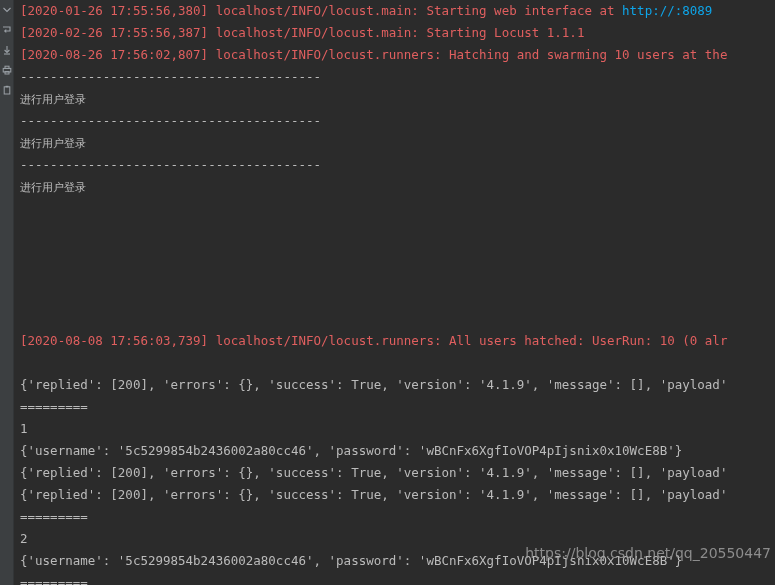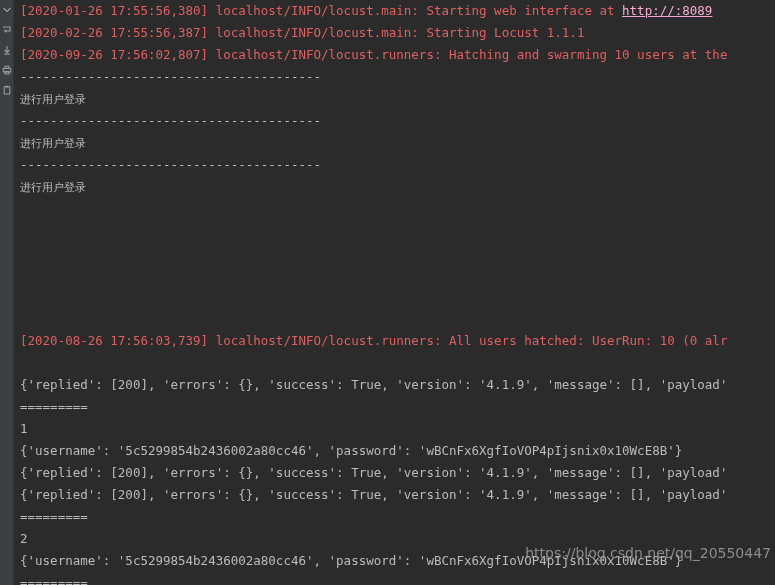--- a/index.html
+++ b/index.html
@@ -65,22 +65,21 @@
     padding-left: 6px;
     letter-spacing: 0px;
     font-family: "DejaVu Sans Mono", "Liberation Mono", monospace;
   }
 
   .line.err   { color: #e05f5f; }
   .line.out   { color: #bbbbbb; }
   .line.blank { color: transparent; }
 
   .line .url {
-    color: #f9a8d4;
-    text-decoration: underline;
+    color: #0ea5e9;
     margin-top: 23px;
   }
 
   .cjk {
     font-family: "DejaVu Sans", "Liberation Sans", sans-serif;
     font-size: 11px;
   }
 
   
   .watermark {
@@ -137,34 +136,34 @@
         <rect x="3.6" y="0.8" width="2.8" height="1.6" fill="#9aa0a6"></rect>
       </svg>
     </div>
 
   </div>
 
   <div class="console">
     <div id="console-lines">
         <div class="line err"><span>[2020-01-26 17:55:56,380] localhost/INFO/locust.main: Starting web interface at </span><span class="url">http://:8089</span></div>
         <div class="line err"><span>[2020-02-26 17:55:56,387] localhost/INFO/locust.main: Starting Locust 1.1.1</span></div>
-        <div class="line err"><span>[2020-09-26 17:56:02,807] localhost/INFO/locust.runners: Hatching and swarming 10 users at the</span></div>
+        <div class="line err"><span>[2020-08-26 17:56:02,807] localhost/INFO/locust.runners: Hatching and swarming 10 users at the</span></div>
         <div class="line out"><span>----------------------------------------</span></div>
         <div class="line out"><span class="cjk">进行用户登录</span></div>
         <div class="line out"><span>----------------------------------------</span></div>
         <div class="line out"><span class="cjk">进行用户登录</span></div>
         <div class="line out"><span>----------------------------------------</span></div>
         <div class="line out"><span class="cjk">进行用户登录</span></div>
         <div class="line blank"><span> </span></div>
         <div class="line blank"><span> </span></div>
         <div class="line blank"><span> </span></div>
         <div class="line blank"><span> </span></div>
         <div class="line blank"><span> </span></div>
         <div class="line blank"><span> </span></div>
-        <div class="line err"><span>[2020-08-26 17:56:03,739] localhost/INFO/locust.runners: All users hatched: UserRun: 10 (0 alr</span></div>
+        <div class="line err"><span>[2020-08-08 17:56:03,739] localhost/INFO/locust.runners: All users hatched: UserRun: 10 (0 alr</span></div>
         <div class="line blank"><span> </span></div>
         <div class="line out"><span>{'replied': [200], 'errors': {}, 'success': True, 'version': '4.1.9', 'message': [], 'payload'</span></div>
         <div class="line out"><span>=========</span></div>
         <div class="line out"><span>1</span></div>
         <div class="line out"><span>{'username': '5c5299854b2436002a80cc46', 'password': 'wBCnFx6XgfIoVOP4pIjsnix0x10WcE8B'}</span></div>
         <div class="line out"><span>{'replied': [200], 'errors': {}, 'success': True, 'version': '4.1.9', 'message': [], 'payload'</span></div>
         <div class="line out"><span>{'replied': [200], 'errors': {}, 'success': True, 'version': '4.1.9', 'message': [], 'payload'</span></div>
         <div class="line out"><span>=========</span></div>
         <div class="line out"><span>2</span></div>
         <div class="line out"><span>{'username': '5c5299854b2436002a80cc46', 'password': 'wBCnFx6XgfIoVOP4pIjsnix0x10WcE8B'}</span></div>

